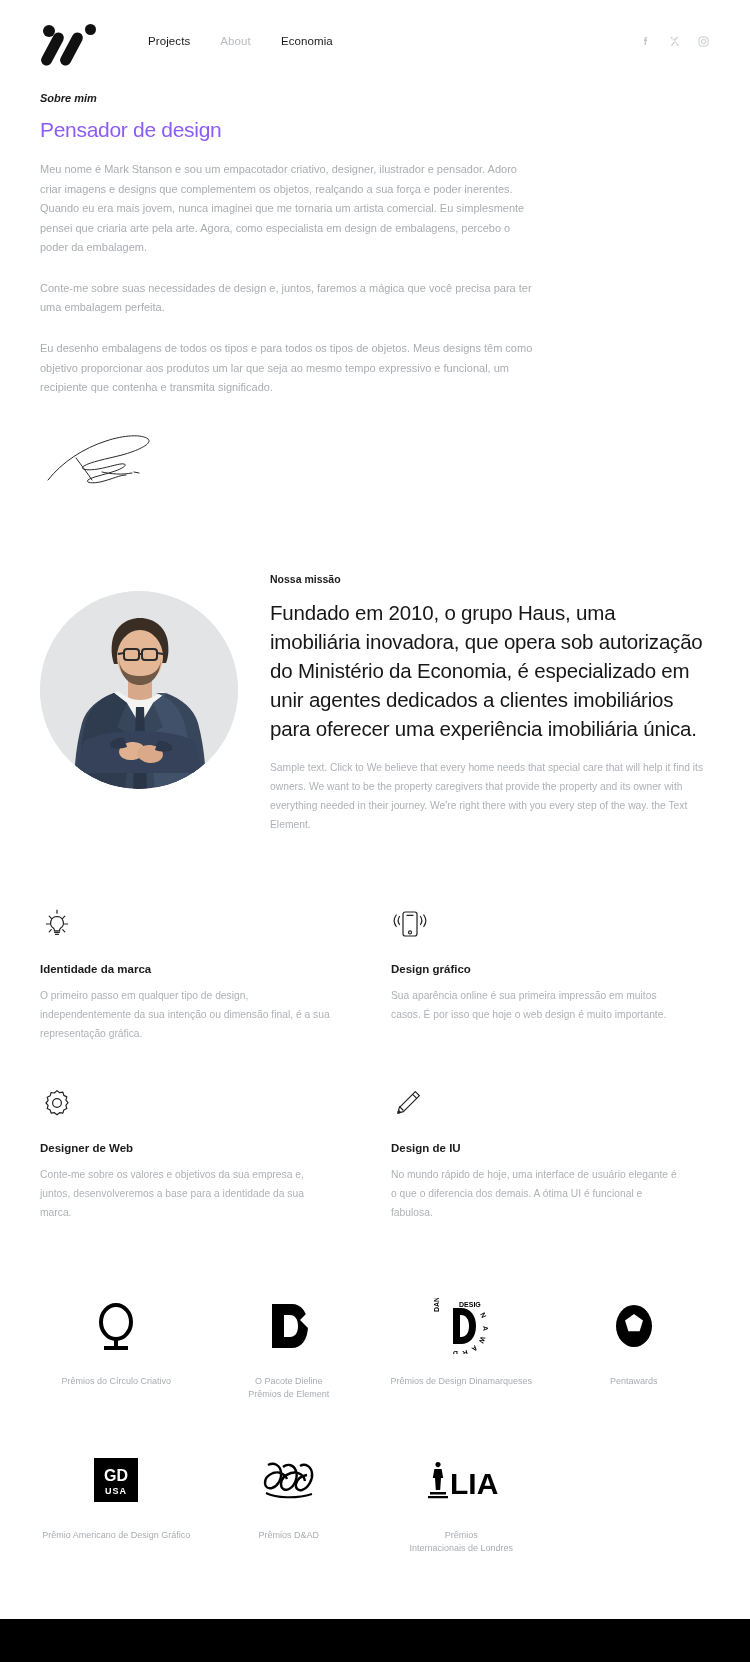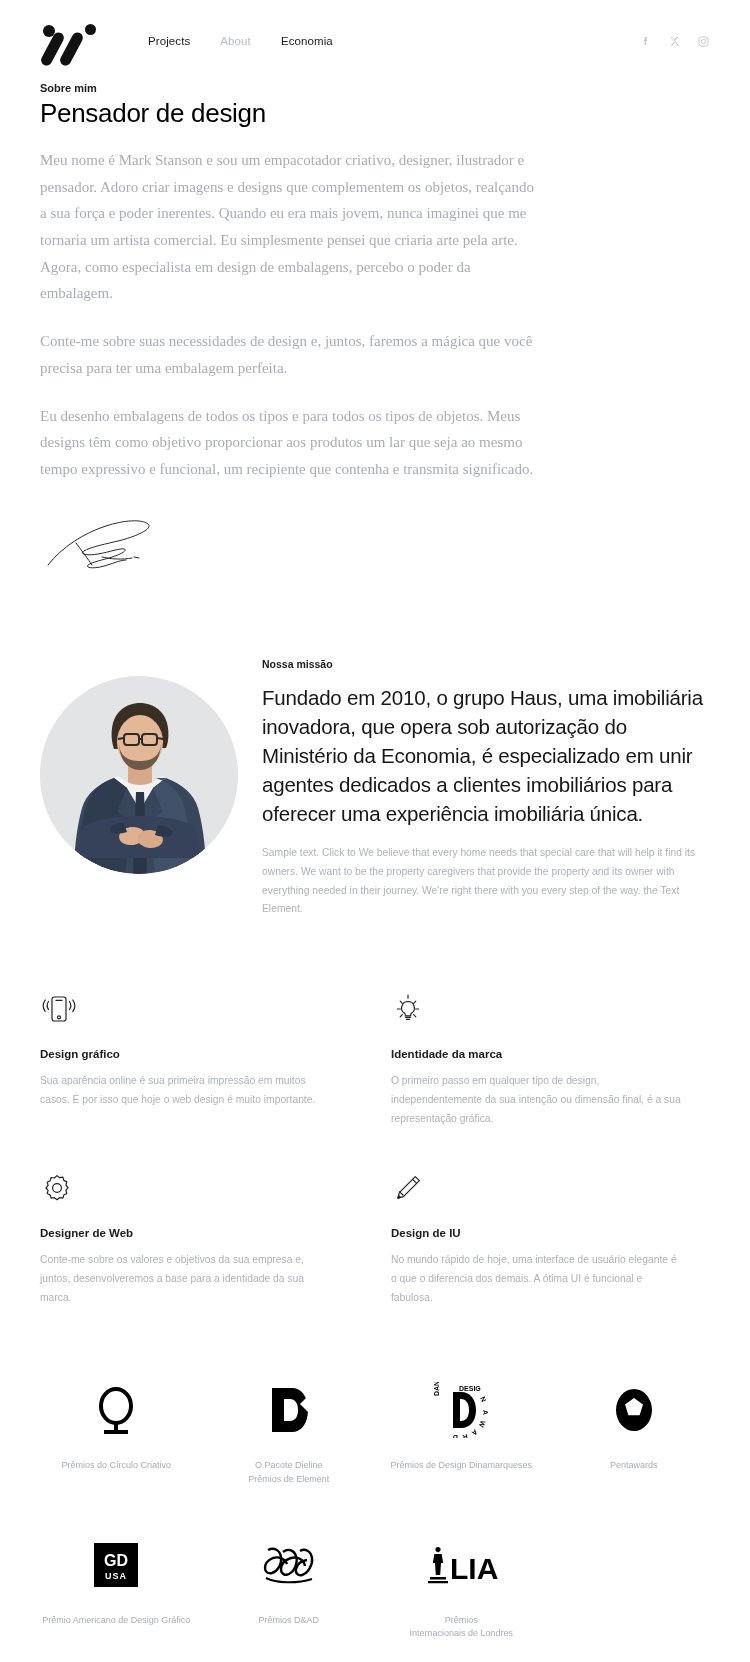--- a/index.html
+++ b/index.html
@@ -52,39 +52,40 @@
   .nav a.muted { color: #b9bcc0; }
 
   .social-head { margin-left: auto; display: flex; align-items: center; gap: 16px; }
   .social-head .si { width: 13px; height: 13px; color: #c3c6ca; display: block; }
   .social-head svg { display: block; }
 
   
   .wrap { padding: 0 40px; }
   .eyebrow {
     font-size: 11px; font-weight: 700; color: #1b1b1b;
-    margin-top: 0;
+    margin-top: 10px;
+    font-style: italic;
   }
   .h1 {
-    font-size: 26px; font-weight: 400; color: #000000;
-    margin-top: 4px; letter-spacing: -.3px;
+    font-size: 21px; font-weight: 400; color: #8b5cf6;
+    margin-top: 14px; letter-spacing: -.3px;
   }
   .body-p {
-    font-size: 15px; line-height: 1.78; color: #a9adb2;
-    max-width: 500px; margin-top: 18px; font-family: Liberation Serif, serif;
+    font-size: 11px; line-height: 1.78; color: #a9adb2;
+    max-width: 500px; margin-top: 18px;
   }
   .body-p + .body-p { margin-top: 21px; }
 
   .signature { margin-top: 30px; width: 130px; height: 62px; }
   .signature svg { width: 100%; height: 100%; display: block; }
 
   
   .mission {
     display: flex;
-    gap: 24px;
+    gap: 32px;
     padding: 0 40px;
     margin-top: 78px;
     align-items: flex-start;
   }
   .portrait {
     width: 198px; height: 198px;
     border-radius: 50%;
     flex: 0 0 auto;
     overflow: hidden;
     position: relative;
@@ -259,42 +260,42 @@
     <div class="mission-eyebrow">Nossa missão</div>
     <div class="mission-h">Fundado em 2010, o grupo Haus, uma imobiliária inovadora, que opera sob autorização do Ministério da Economia, é especializado em unir agentes dedicados a clientes imobiliários para oferecer uma experiência imobiliária única.</div>
     <p class="mission-p">Sample text. Click to We believe that every home needs that special care that will help it find its owners. We want to be the property caregivers that provide the property and its owner with everything needed in their journey. We're right there with you every step of the way. the Text Element.</p>
   </div>
 </div>
 
 <div class="services">
 
   <div>
     <div class="svc-icon">
+      <svg width="34" height="34" viewBox="0 0 34 34" fill="none" stroke="#222" stroke-width="1.2" stroke-linecap="round">
+        <path d="M17 9.5a6.4 6.4 0 0 0-3.7 11.6c.7.5 1.1 1.3 1.1 2.1v.6h5.2v-.6c0-.8.4-1.6 1.1-2.1A6.4 6.4 0 0 0 17 9.5z"></path>
+        <path d="M14.6 25.4h4.8M15.4 27.3h3.2"></path>
+        <path d="M17 3.2v3M6.4 17h3M24.6 17h3M9.2 9.2l2.1 2.1M22.7 22.7l2.1 2.1M24.8 9.2l-2.1 2.1M11.3 22.7l-2.1 2.1"></path>
+      </svg>
+    </div>
+    <div class="svc-title">Identidade da marca</div>
+    <p class="svc-desc">O primeiro passo em qualquer tipo de design, independentemente da sua intenção ou dimensão final, é a sua representação gráfica.</p>
+  </div>
+
+  <div>
+    <div class="svc-icon">
       <svg width="38" height="34" viewBox="0 0 38 34" fill="none" stroke="#222" stroke-width="1.2" stroke-linecap="round">
         <rect x="12" y="5" width="14" height="24" rx="2.2"></rect>
         <path d="M16 8.4h6"></path>
         <circle cx="19" cy="25.4" r="1.5"></circle>
         <path d="M8.5 9.5c-1.6 2.4-1.6 5.6 0 8M5.2 8c-2.4 3.4-2.4 8.1 0 11.5"></path>
         <path d="M29.5 9.5c1.6 2.4 1.6 5.6 0 8M32.8 8c2.4 3.4 2.4 8.1 0 11.5"></path>
       </svg>
     </div>
     <div class="svc-title">Design gráfico</div>
     <p class="svc-desc">Sua aparência online é sua primeira impressão em muitos casos. É por isso que hoje o web design é muito importante.</p>
-  </div>
-
-  <div>
-    <div class="svc-icon">
-      <svg width="34" height="34" viewBox="0 0 34 34" fill="none" stroke="#222" stroke-width="1.2" stroke-linecap="round">
-        <path d="M17 9.5a6.4 6.4 0 0 0-3.7 11.6c.7.5 1.1 1.3 1.1 2.1v.6h5.2v-.6c0-.8.4-1.6 1.1-2.1A6.4 6.4 0 0 0 17 9.5z"></path>
-        <path d="M14.6 25.4h4.8M15.4 27.3h3.2"></path>
-        <path d="M17 3.2v3M6.4 17h3M24.6 17h3M9.2 9.2l2.1 2.1M22.7 22.7l2.1 2.1M24.8 9.2l-2.1 2.1M11.3 22.7l-2.1 2.1"></path>
-      </svg>
-    </div>
-    <div class="svc-title">Identidade da marca</div>
-    <p class="svc-desc">O primeiro passo em qualquer tipo de design, independentemente da sua intenção ou dimensão final, é a sua representação gráfica.</p>
   </div>
 
   <div>
     <div class="svc-icon">
       <svg width="34" height="34" viewBox="0 0 34 34" fill="none" stroke="#222" stroke-width="1.2" stroke-linejoin="round">
         <path d="M17 4.6l2.6 2.1 3.3-.5.9 3.2 3 1.5-.9 3.2 2.1 2.6-2.1 2.6.9 3.2-3 1.5-.9 3.2-3.3-.5L17 28.8l-2.6-2.1-3.3.5-.9-3.2-3-1.5.9-3.2L6 17l2.1-2.6-.9-3.2 3-1.5.9-3.2 3.3.5L17 4.6z"></path>
         <circle cx="17" cy="17" r="4.4"></circle>
       </svg>
     </div>
     <div class="svc-title">Designer de Web</div>

